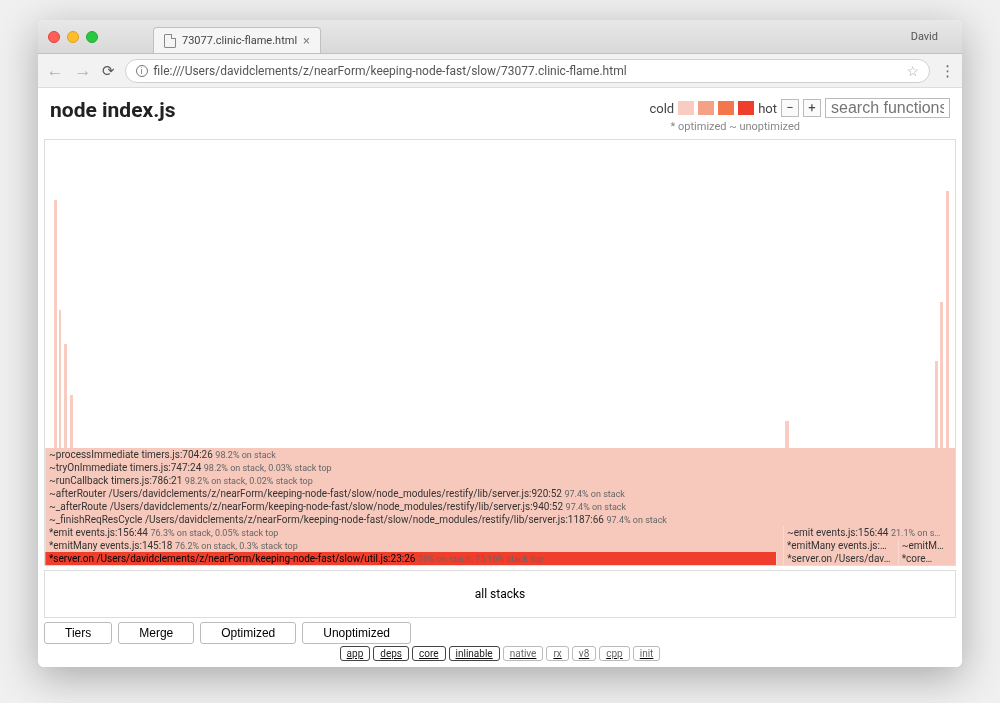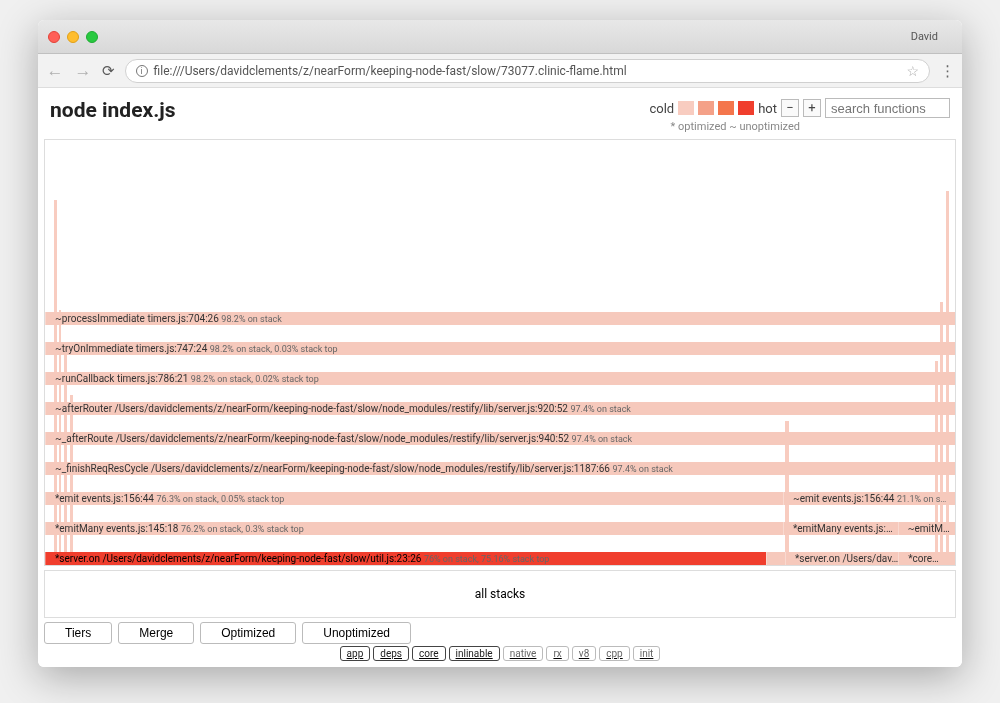--- a/index.html
+++ b/index.html
@@ -85,46 +85,53 @@
     .header-row { display: flex; align-items: flex-start; margin: 0 6px 2px 6px; }
     .page-title { font-size: 21px; font-weight: bold; color: #222; }
     .legend-area { margin-left: auto; display: flex; flex-direction: column; align-items: flex-end; gap: 2px; font-size: 13px; }
     .legend-line1 { display: flex; align-items: center; gap: 4px; color: #444; }
     .swatch { width: 16px; height: 14px; display: inline-block; }
     .sw1 { background: #f8ccc0; }
     .sw2 { background: #f4a188; }
     .sw3 { background: #f4764c; }
     .sw4 { background: #f03e2d; }
     .zoom-btn { border: 1px solid #bbb; background: #fafafa; width: 18px; height: 18px; font-size: 13px; line-height: 15px; text-align: center; cursor: pointer; }
-    .search-inp { border: 1px solid #bbb; height: 20px; font-size: 13px; padding: 0 5px; width: 125px; }
+    .search-inp { border: 1px solid #bbb; height: 20px; font-size: 16px; padding: 0 5px; width: 125px; }
     .legend-line2 { font-size: 11px; color: #888; margin-right: 150px; }
     .flame-area { flex: 1; border: 1px solid #ddd; margin: 4px 0; position: relative; background: #fff; overflow: hidden; }
     .spike { position: absolute; bottom: 0; background: #f8ccc0; }
     .main-stack { position: absolute; bottom: 0; left: 0; right: 0; display: flex; flex-direction: column-reverse; }
     .frame-row { display: flex; }
-    .frame { font-size: 10px; padding: 1px 9px; white-space: nowrap; overflow: hidden; text-overflow: clip; border-left: 0.5px solid rgba(255,255,255,0.3); color: #333; margin-top: 17px; }
+    .frame { font-size: 10px; padding: 1px 3px; white-space: nowrap; overflow: hidden; text-overflow: clip; border-left: 0.5px solid rgba(255,255,255,0.3); color: #333; }
     .frame .meta { color: #666; font-size: 9px; }
     .c0 { background: #f6c9bc; }
     .chot { background: #f03e2d; color: #000; }
     .all-stacks { text-align: center; font-size: 12px; padding: 16px; border: 1px solid #ddd; }
     .controls-row { display: flex; justify-content: flex-start; gap: 6px; margin: 4px 0 2px 0; }
     .ctl-btn { border: 1px solid #bbb; background: #fff; border-radius: 3px; font-size: 12px; padding: 3px 20px; cursor: pointer; }
     .tiers-row { display: flex; justify-content: center; gap: 3px; text-decoration: underline; }
     .tier-btn { border: 1px solid #bbb; background: #fff; border-radius: 3px; font-size: 10px; padding: 1px 6px; cursor: pointer; color: #666; }
     .tier-btn.on { border-color: #444; color: #222; }
   </style>
 </head>
 <body>
 
 <div class="browser-window">
   <div class="titlebar">
     <div class="traffic-lights">
       <div class="traffic-light tl-close"></div>
       <div class="traffic-light tl-min"></div>
       <div class="traffic-light tl-max"></div>
+    </div>
+    <div class="tabs">
+      <div class="tab">
+        <span class="tab-icon"></span>
+        <span>73077.clinic-flame.html</span>
+        <span class="tab-close">×</span>
+      </div>
     </div>
     <div class="user-label">David</div>
   </div>
 
   <div class="addressbar-row">
     <span class="nav-btn">←</span>
     <span class="nav-btn">→</span>
     <span class="reload">⟳</span>
     <div class="addressbar">
       <span class="info-icon">i</span>

